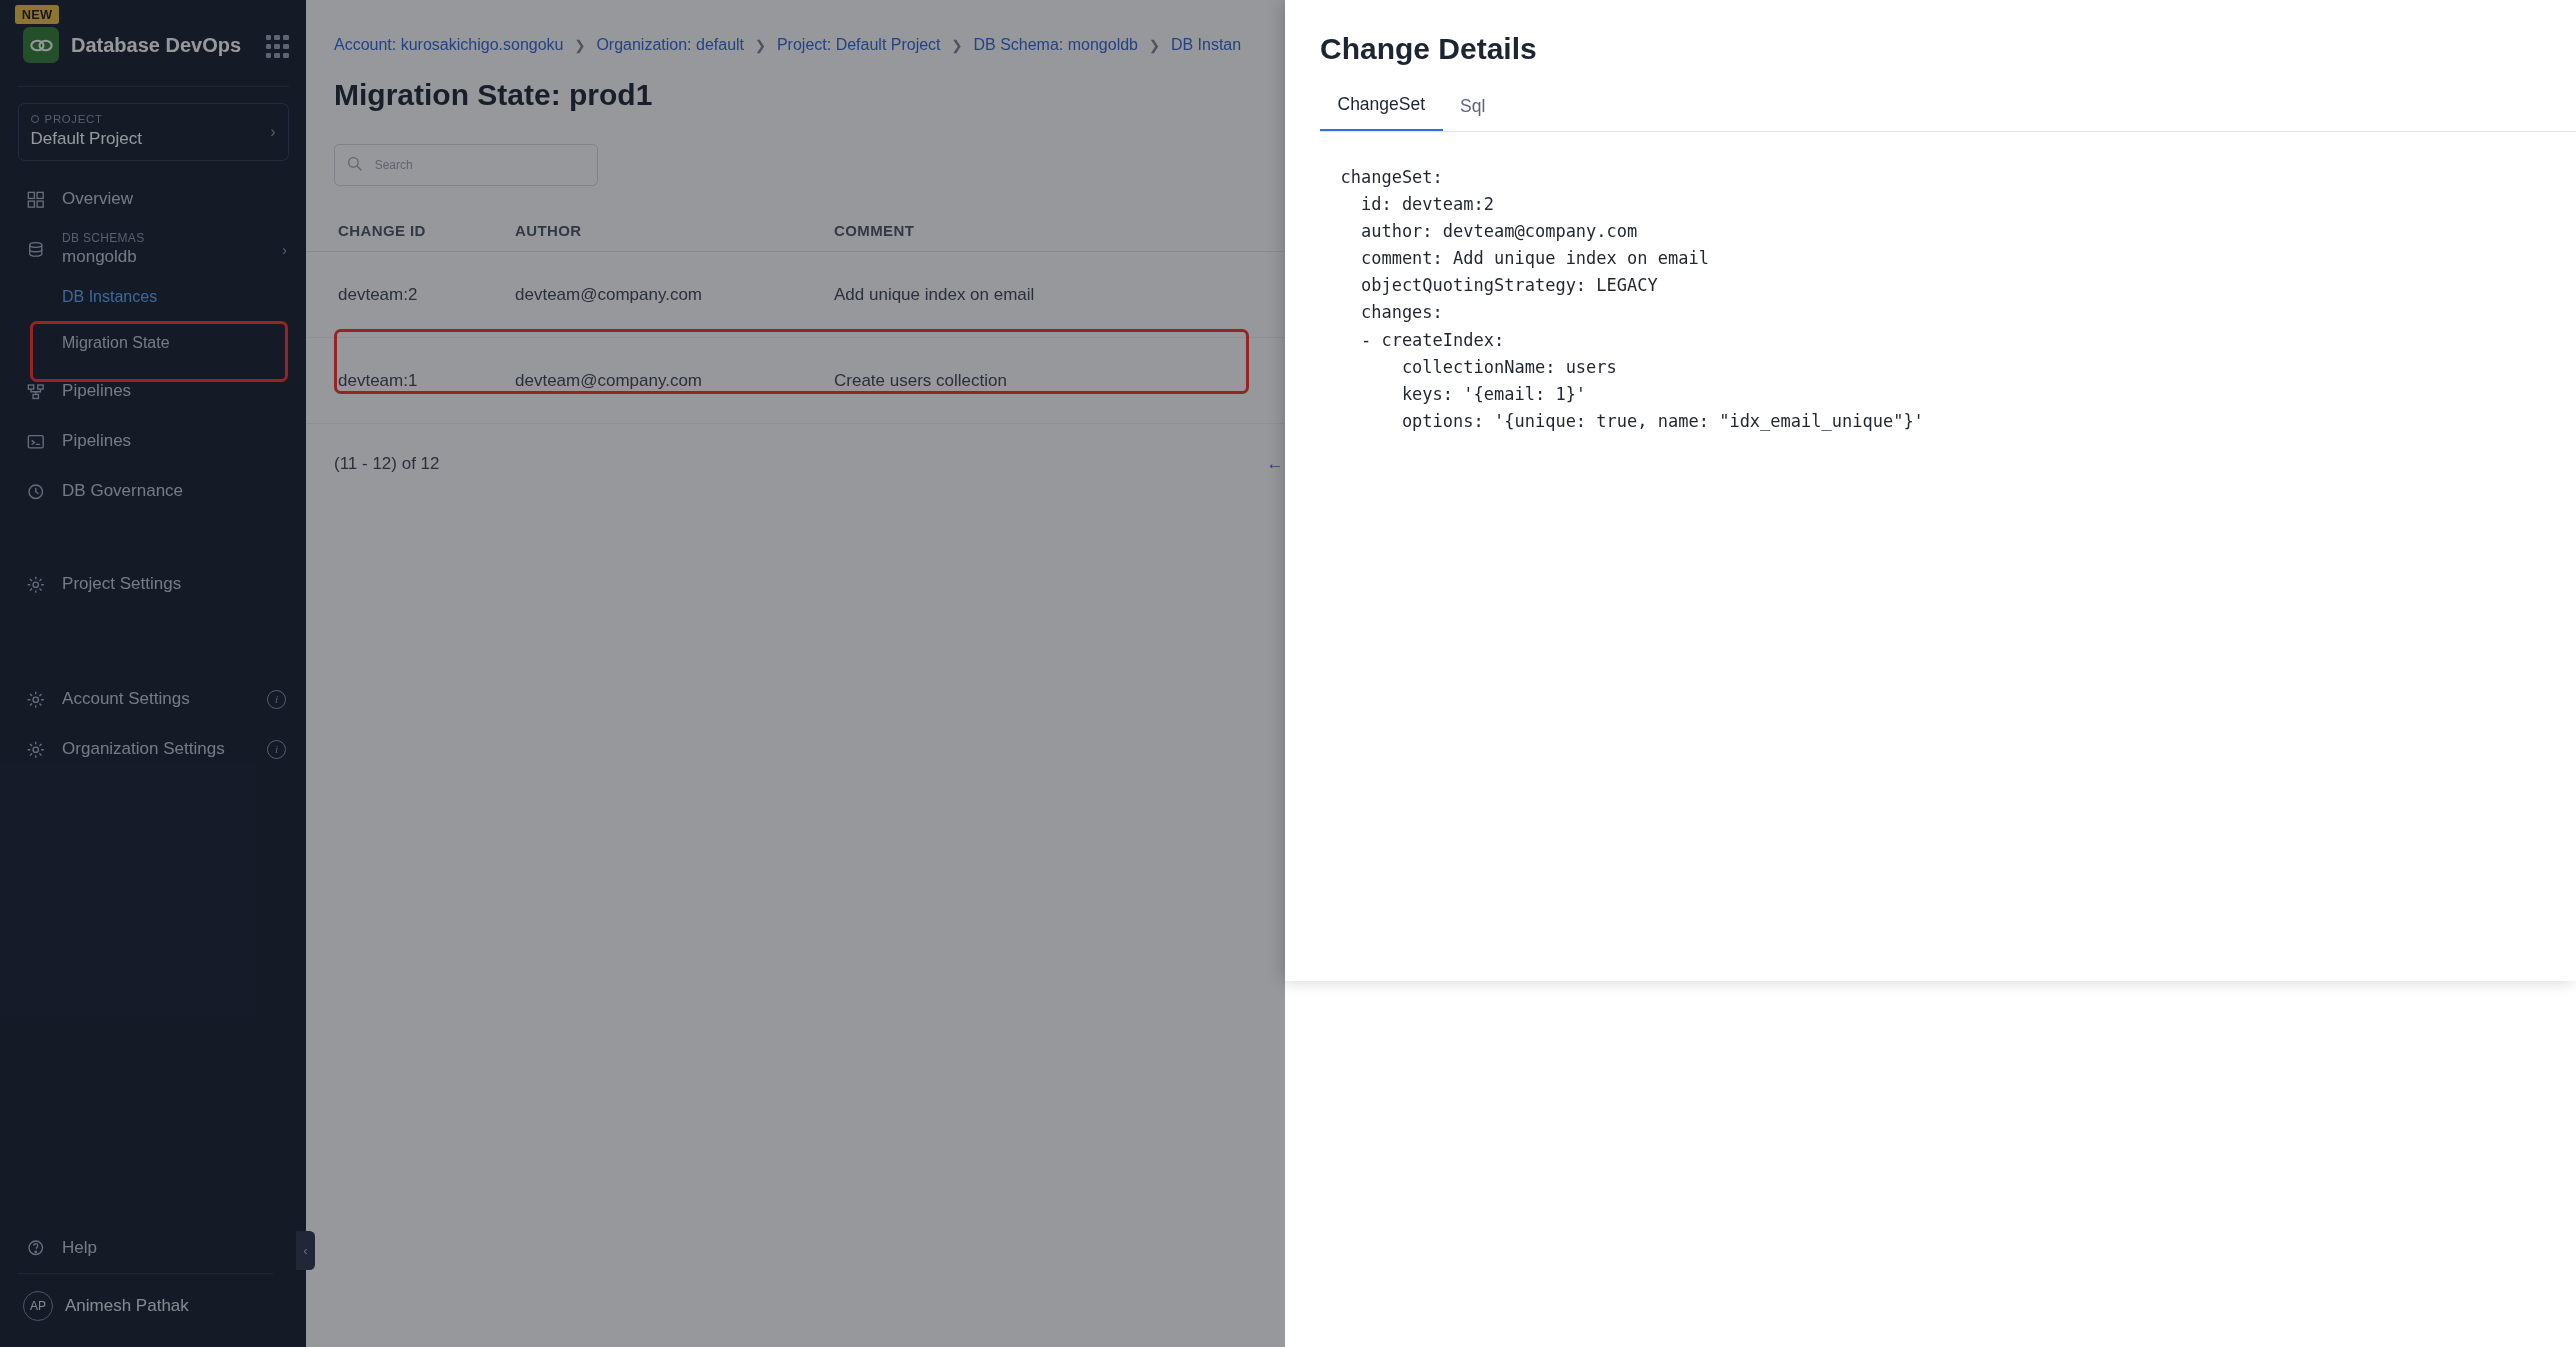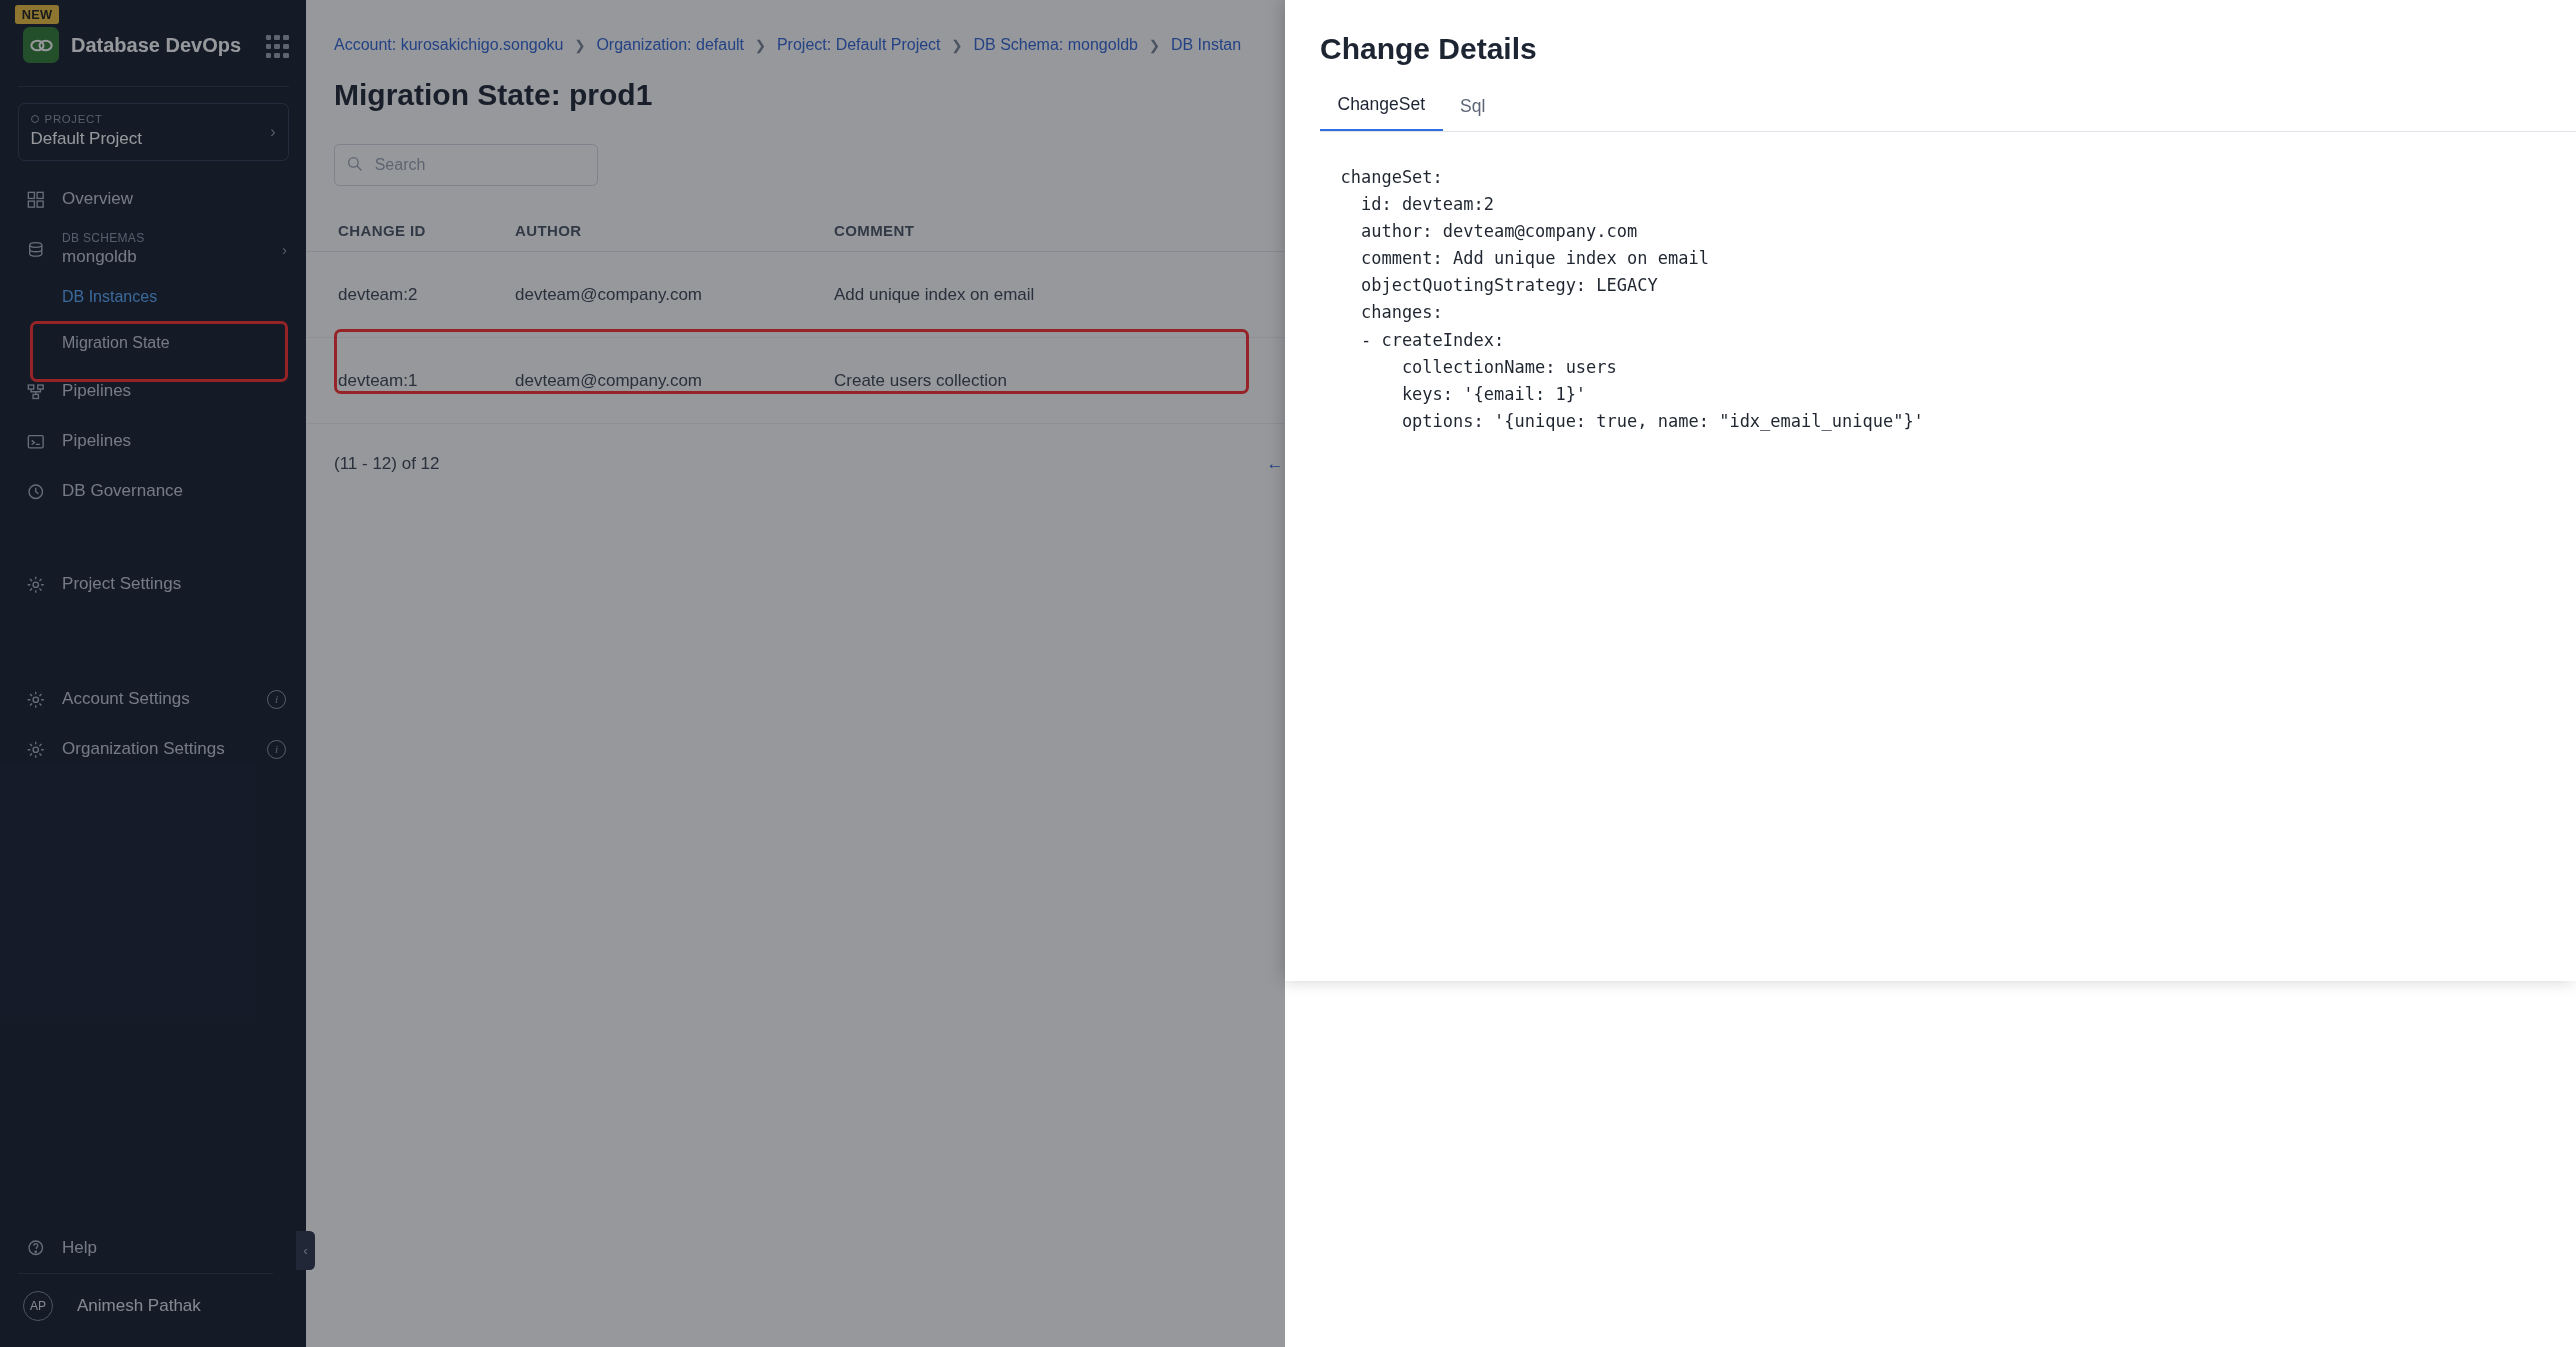--- a/index.html
+++ b/index.html
@@ -156,21 +156,21 @@
     display: flex; align-items: center;
     padding: 17.5px 20px 27px 23px;
     font-size: 17px; color: #dfe3ea;
     cursor: pointer;
   }
   .avatar {
     width: 30px; height: 30px; border-radius: 50%;
     border: 1.3px solid #7c8699;
     color: #dfe3ea;
     display:flex; align-items:center; justify-content:center;
-    font-size: 12px; margin-right: 24px; flex: none;
+    font-size: 12px; margin-right: 12px; flex: none;
   }
   .info-i {
     width: 19px; height: 19px; border-radius: 50%;
     border: 1.3px solid #8e97a9; color: #8e97a9;
     font-size: 11.4px; font-style: italic;
     display:flex;align-items:center;justify-content:center;
     margin-left: auto;
     font-family: "Liberation Serif", serif;
   }
   .collapse-handle {
@@ -211,21 +211,21 @@
     width: 264px; height: 42px;
     border: 0.7px solid #d3d8e0;
     border-radius: 5.4px;
     display: flex; align-items: center;
     padding: 0 10.8px;
     background: #fff;
   }
   .search-wrap svg { flex: none; }
   .search-input {
     border: none; outline: none;
-    font-size: 16px;
+    font-size: 12px;
     color: #3b4252;
     margin-left: 9.4px;
     width: 100%;
     font-family: "Liberation Sans", sans-serif;
   }
   .search-input::placeholder { color: #9aa2b1; }
 
   .table { margin: 36px 0 0 0; width: 100%; }
   .thead {
     display: flex;

